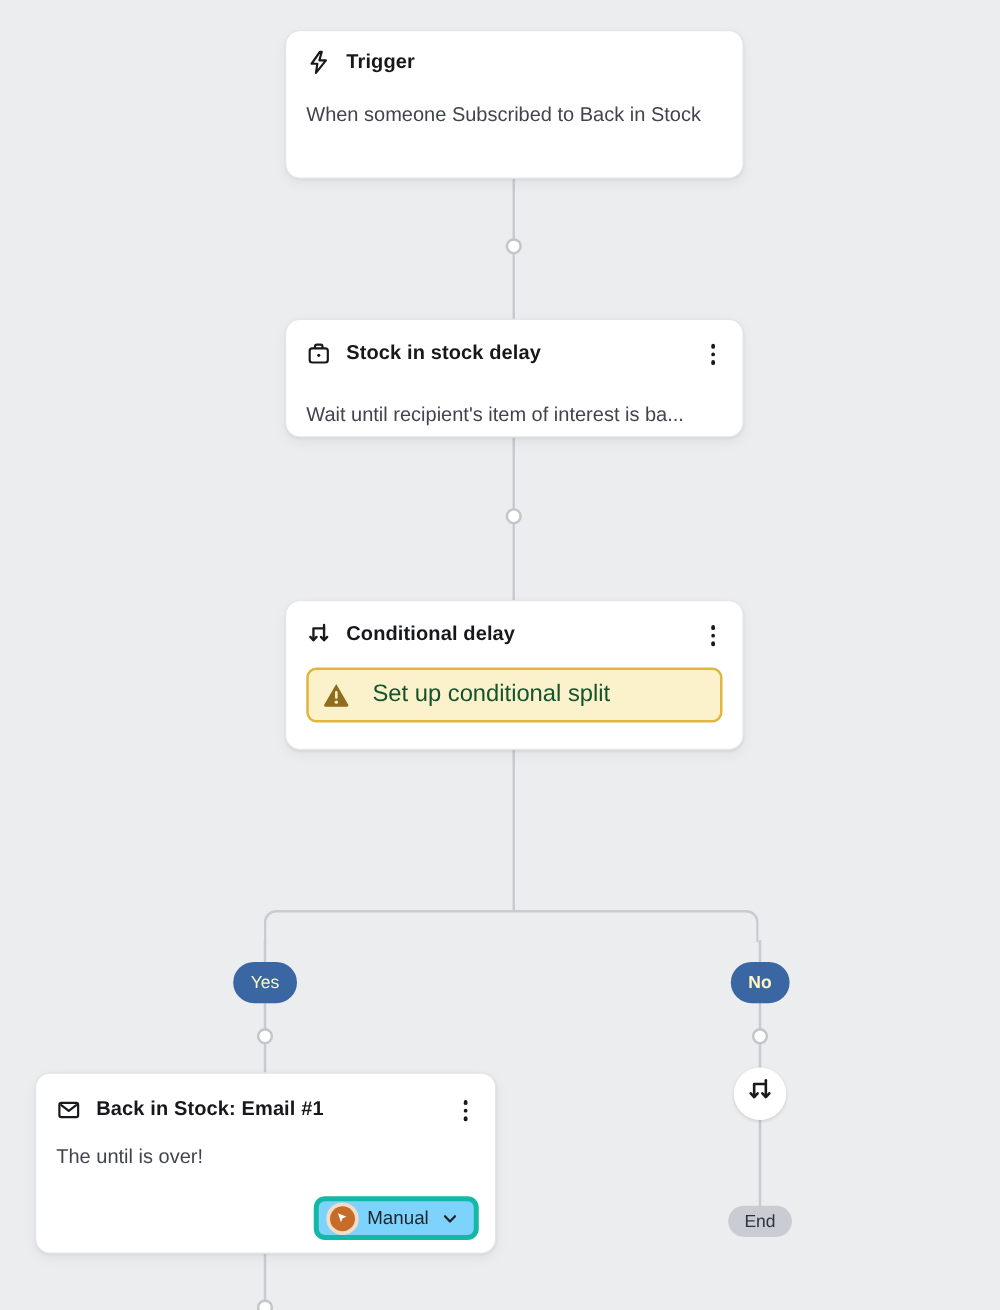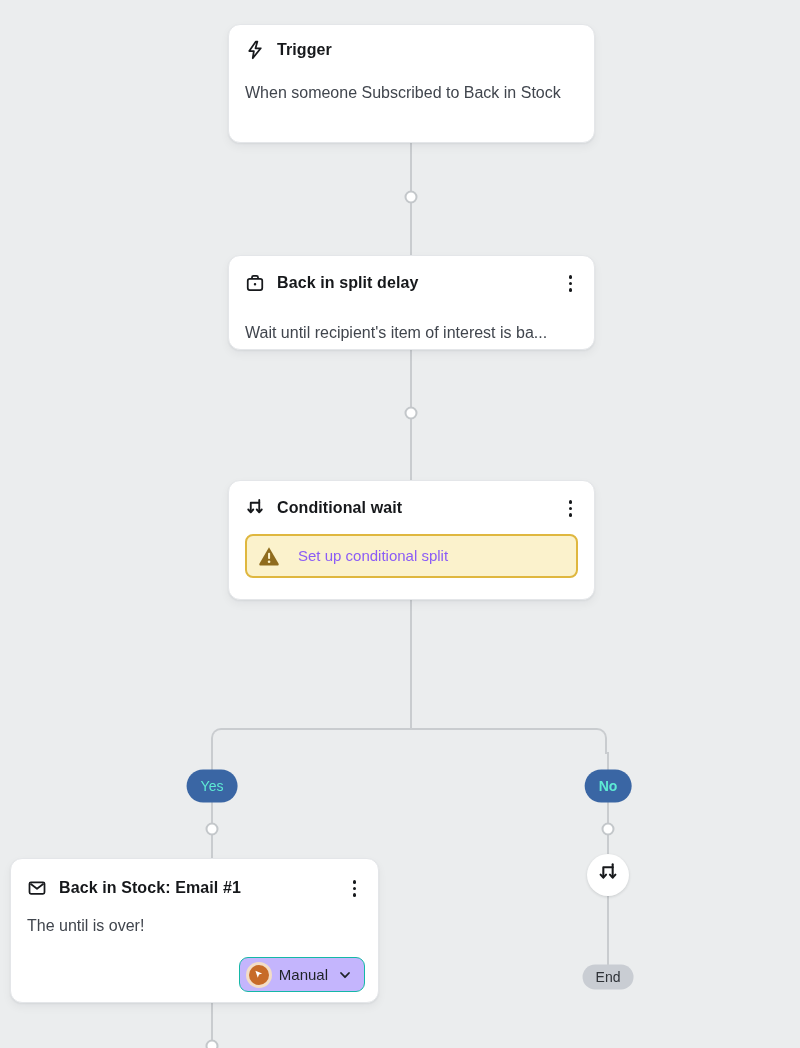--- a/index.html
+++ b/index.html
@@ -23,35 +23,35 @@
   .card-body{font-size:16px;color:#40454d;line-height:26px;margin-top:20px;}
   .kebab{margin-left:auto;display:flex;flex-direction:column;gap:3px;align-items:center;
     padding:4px 6px;cursor:pointer;background:none;border:none;}
   .kebab i{width:3.5px;height:3.5px;border-radius:50%;background:#17191c;display:block;}
   .hicon{width:20px;height:20px;flex:0 0 auto;display:flex;align-items:center;justify-content:center;}
 
   
   .warn-banner{margin-top:13px;display:flex;align-items:center;gap:17px;
     background:#fbf2cc;border:2px solid #dfb73f;border-radius:8px;
     height:44px;box-sizing:border-box;padding:0 14px 0 10px;cursor:pointer;}
-  .warn-text{font-size:15px;color:#8b5cf6;}
+  .warn-text{font-size:19px;color:#14532d;}
 
   
-  .branch-badge{position:absolute;transform:translate(-50%,-50%);background:#3a66a4;color:#5eead4;
+  .branch-badge{position:absolute;transform:translate(-50%,-50%);background:#3a66a4;color:#fef9c3;
     font-size:14px;border-radius:999px;padding:8px 14px;line-height:17px;}
   .end-badge{position:absolute;transform:translate(-50%,-50%);background:#c9cdd3;color:#2e3237;
     font-size:14px;border-radius:999px;padding:4px 13px;line-height:17px;text-align:right;}
 
   
   .circle-node{position:absolute;transform:translate(-50%,-50%);width:42px;height:42px;border-radius:50%;
     background:#fff;box-shadow:0 1px 3px rgba(20,26,33,.15);display:flex;align-items:center;justify-content:center;cursor:pointer;}
 
   
   .manual-btn{position:absolute;right:13px;bottom:10px;height:35px;display:flex;align-items:center;gap:10px;
-    background:#c4b5fd;border:1px solid #14b8a6;border-radius:9px;padding:0 12px 0 9px;cursor:pointer;
+    background:#7dd3fc;border:4px solid #14b8a6;border-radius:9px;padding:0 12px 0 9px;cursor:pointer;
     font-family:"Liberation Sans",sans-serif;}
   .manual-label{font-size:15px;color:#1f2328;}
   .manual-icon{width:20px;height:20px;border-radius:50%;background:#c76b28;
     box-shadow:0 0 0 3px #f3ddc7;display:flex;align-items:center;justify-content:center;}
 </style>
 </head>
 <body>
 
 <div class="canvas">
 
@@ -79,21 +79,21 @@
 
   <div class="card" style="left:228px;top:255px;width:367px;height:95px;">
     <div class="card-header">
       <span class="hicon">
         <svg width="20" height="20" viewBox="0 0 16 16">
           <rect x="2.2" y="4.6" width="11.6" height="9" rx="1.6" fill="none" stroke="#17191c" stroke-width="1.4"></rect>
           <path d="M5.6 4.6 V3.4 a1.2 1.2 0 0 1 1.2 -1.2 h2.4 a1.2 1.2 0 0 1 1.2 1.2 V4.6" fill="none" stroke="#17191c" stroke-width="1.4"></path>
           <circle cx="8" cy="9" r="1" fill="#17191c"></circle>
         </svg>
       </span>
-      <span class="card-title">Back in split delay</span>
+      <span class="card-title">Stock in stock delay</span>
       <button class="kebab">
           <i></i>
           <i></i>
           <i></i>
         </button>
     </div>
     <div class="card-body" style="margin-top:24px;">Wait until recipient's item of interest is ba...</div>
   </div>
 
   <div class="dot" style="left:411px;top:413px;"></div>
@@ -101,21 +101,21 @@
   <div class="card" style="left:228px;top:480px;width:367px;height:120px;">
     <div class="card-header">
       <span class="hicon">
         <svg width="20" height="20" viewBox="0 0 16 16" fill="none" stroke="#17191c" stroke-width="1.5" stroke-linecap="round" stroke-linejoin="round">
           <path d="M11.4 1.6 V11"></path>
           <path d="M11.4 3.8 H4.6 V11"></path>
           <path d="M2.6 9.2 L4.6 11.4 L6.6 9.2"></path>
           <path d="M9.4 9.2 L11.4 11.4 L13.4 9.2"></path>
         </svg>
       </span>
-      <span class="card-title">Conditional wait</span>
+      <span class="card-title">Conditional delay</span>
       <button class="kebab">
           <i></i>
           <i></i>
           <i></i>
         </button>
     </div>
     <div class="warn-banner">
       <span class="hicon" style="width:24px;height:24px;">
         <svg width="22" height="22" viewBox="0 0 16 16">
           <path d="M8 1.6 L15 13.6 a0.9 0.9 0 0 1 -0.8 1.3 H1.8 a0.9 0.9 0 0 1 -0.8 -1.3 Z" fill="#8f6c1e"></path>
@@ -137,21 +137,21 @@
     <span>
       <svg width="22" height="22" viewBox="0 0 16 16" fill="none" stroke="#17191c" stroke-width="1.5" stroke-linecap="round" stroke-linejoin="round">
         <path d="M11.4 1.6 V11"></path>
         <path d="M11.4 3.8 H4.6 V11"></path>
         <path d="M2.6 9.2 L4.6 11.4 L6.6 9.2"></path>
         <path d="M9.4 9.2 L11.4 11.4 L13.4 9.2"></path>
       </svg>
     </span>
   </div>
 
-  <div class="card" style="left:10px;top:858px;width:369px;height:145px;padding:17px 16px;">
+  <div class="card" style="left:28px;top:858px;width:369px;height:145px;padding:17px 16px;">
     <div class="card-header">
       <span class="hicon">
         <svg width="20" height="20" viewBox="0 0 16 16">
           <rect x="2" y="3.4" width="12" height="9.2" rx="1.2" fill="none" stroke="#17191c" stroke-width="1.4"></rect>
           <path d="M2.8 4.6 L8 8.6 L13.2 4.6" fill="none" stroke="#17191c" stroke-width="1.4" stroke-linejoin="round"></path>
         </svg>
       </span>
       <span class="card-title">Back in Stock: Email #1</span>
       <button class="kebab">
           <i></i>

